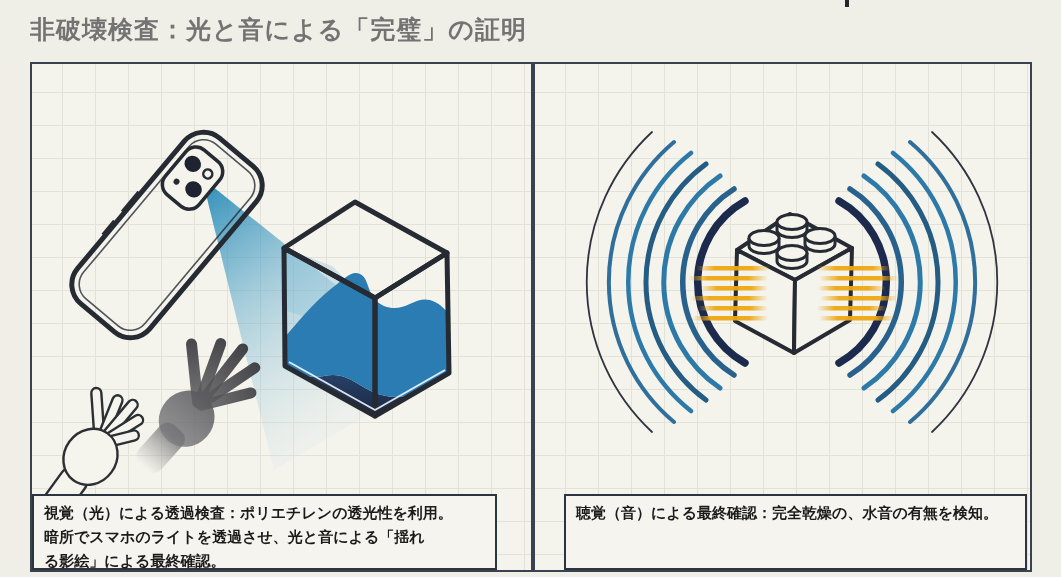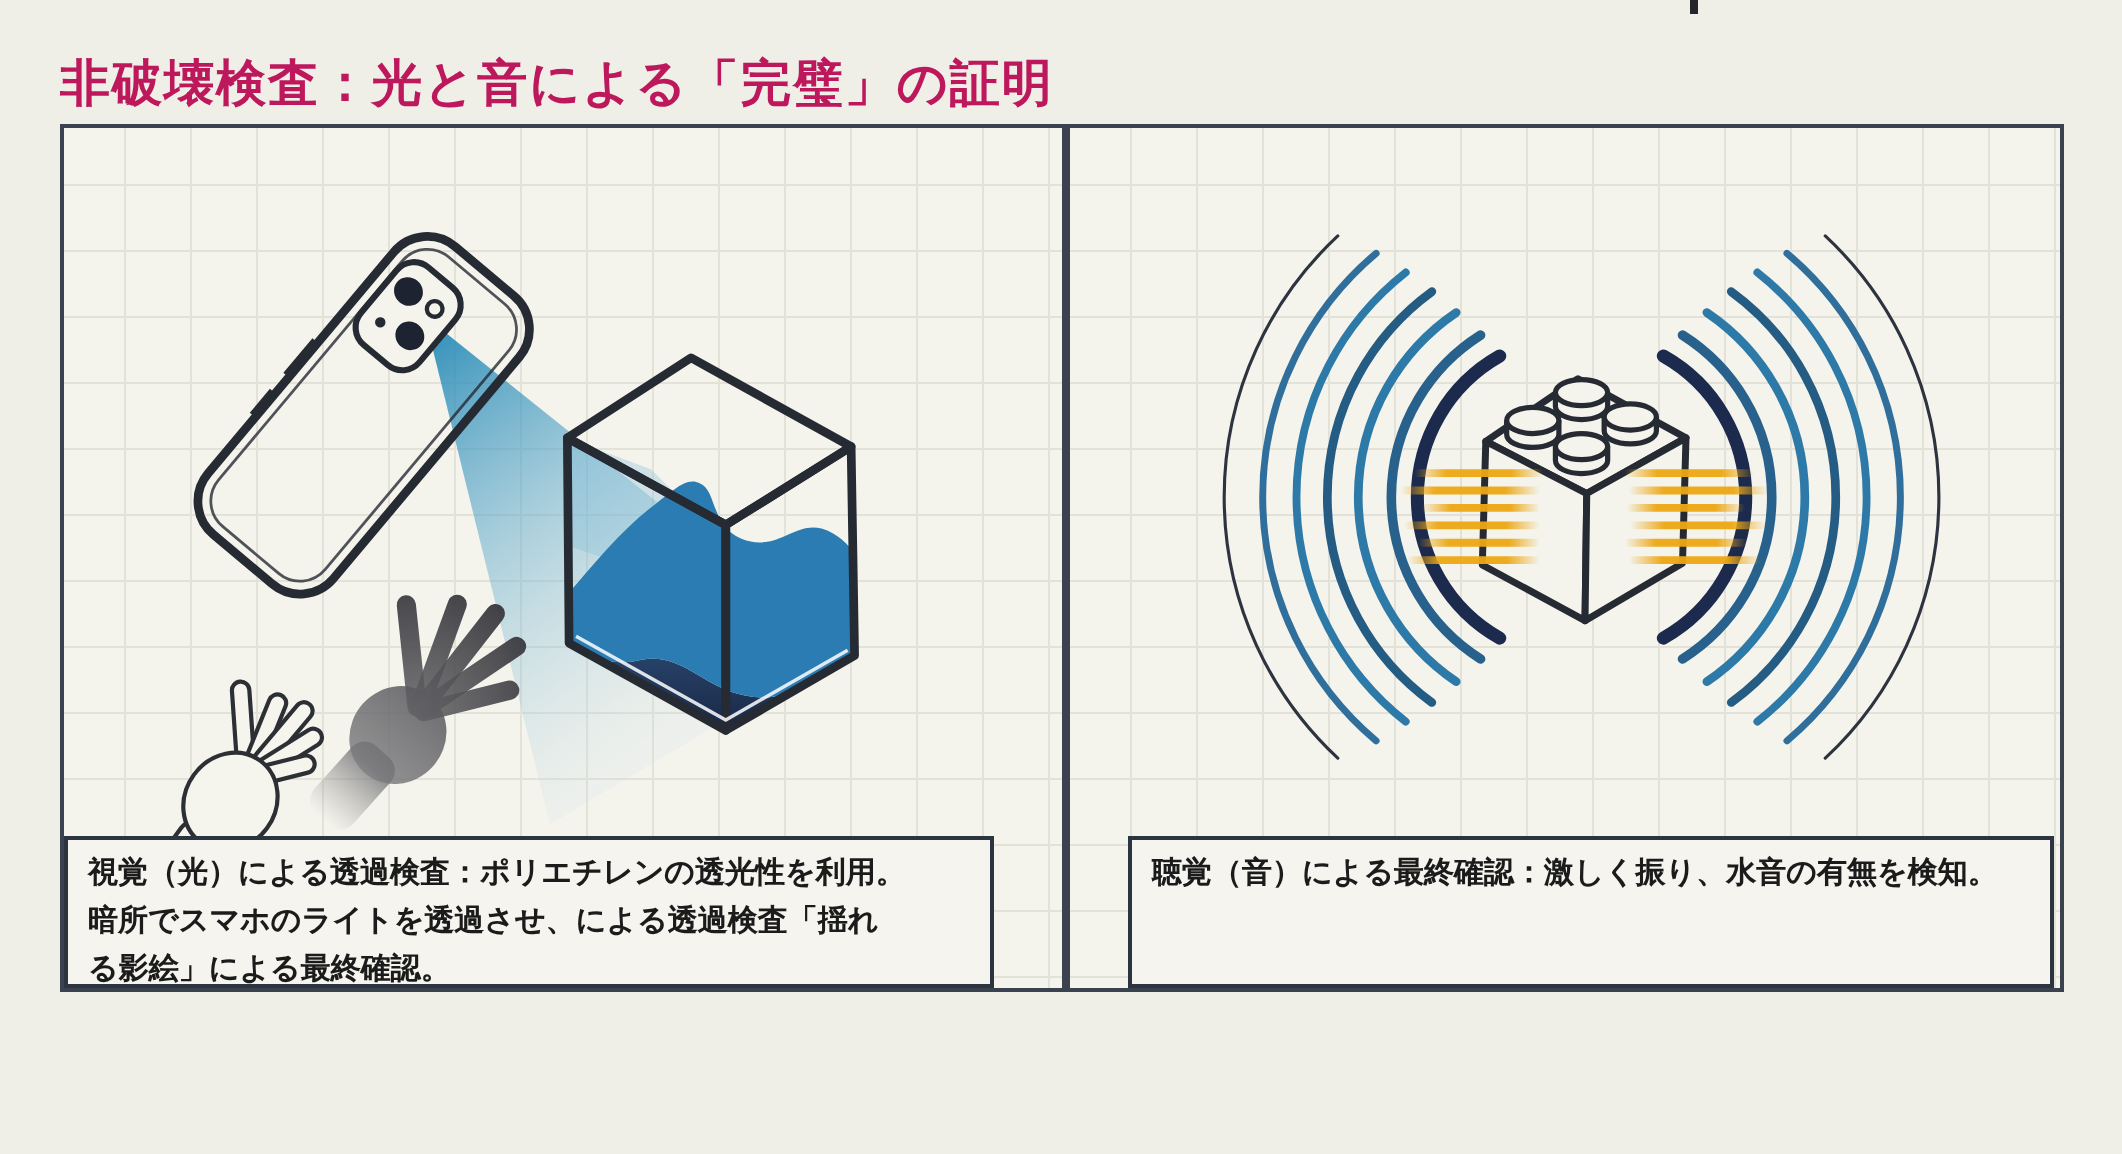--- a/index.html
+++ b/index.html
@@ -1,21 +1,21 @@
 <!DOCTYPE html>
 <html><head>
 <meta charset="utf-8">
 <style>
   html,body{margin:0;padding:0;background:#efeee7;}
   #page{position:relative;width:1061px;height:577px;background:#efeee7;overflow:hidden;
         font-family:"Liberation Sans",sans-serif;color:#1b1b1b;}
-  .title{position:absolute;left:30px;top:25px;font-size:25px;font-weight:800;
-         letter-spacing:1px;color:#be185d;white-space:nowrap;}
+  .title{position:absolute;left:30px;top:13px;font-size:25px;font-weight:800;
+         letter-spacing:1px;color:#737373;white-space:nowrap;}
   .edge-mark{position:absolute;left:845px;top:0;width:4px;height:7px;background:#23262b;}
-  .panel{position:absolute;top:62px;height:434px;box-sizing:border-box;
+  .panel{position:absolute;top:62px;height:510px;box-sizing:border-box;
          border:2px solid #39424e;background-color:#f4f3ec;
          background-image:linear-gradient(#e3e2d8 1px,transparent 1px),
                           linear-gradient(90deg,#e3e2d8 1px,transparent 1px);
          background-size:33px 33px;background-position:-3px -5px;}
   #panel-left{left:30px;width:503px;}
   #panel-right{left:533px;width:499px;}
   .panel svg{position:absolute;left:0;top:0;width:100%;height:100%;}
   .caption-box{position:absolute;bottom:0;box-sizing:border-box;height:76px;
                border:2px solid #2c3440;background:#f5f4ee;padding:5px 10px 4px 10px;
                font-size:15px;font-weight:bold;line-height:24px;color:#1b1b1b;}
@@ -107,21 +107,21 @@
           <rect x="-5" y="-66" width="10" height="52" rx="5" transform="rotate(4 0 -10)"></rect>
           <rect x="-5" y="-60" width="10" height="46" rx="5" transform="rotate(22 0 -10)"></rect>
           <rect x="-5" y="-50" width="10" height="38" rx="5" transform="rotate(40 0 -10)"></rect>
         </g>
         <ellipse cx="0" cy="6" rx="26" ry="29"></ellipse>
       </g>
     </svg>
 
     <div class="caption-box">
       <div class="caption-line">視覚（光）による透過検査：ポリエチレンの透光性を利用。</div>
-      <div class="caption-line">暗所でスマホのライトを透過させ、による透過検査「揺れ</div>
+      <div class="caption-line">暗所でスマホのライトを透過させ、光と音による「揺れ</div>
       <div class="caption-line">る影絵」による最終確認。</div>
     </div>
   </div>
 
   <div class="panel" id="panel-right">
     <svg viewBox="0 0 495 494">
       <defs>
         <linearGradient id="vibG" x1="0" y1="0" x2="1" y2="0">
           <stop offset="0" stop-color="#eda713" stop-opacity="0"></stop>
           <stop offset="0.25" stop-color="#eda713" stop-opacity="0.95"></stop>
@@ -178,17 +178,17 @@
         <rect x="282" y="196" width="74" height="4.5" rx="2.2"></rect>
         <rect x="284" y="206" width="80" height="4.5" rx="2.2"></rect>
         <rect x="283" y="216" width="68" height="4.5" rx="2.2"></rect>
         <rect x="285" y="226" width="78" height="4.5" rx="2.2"></rect>
         <rect x="282" y="236" width="70" height="4.5" rx="2.2"></rect>
         <rect x="284" y="246" width="76" height="4.5" rx="2.2"></rect>
       </g>
     </svg>
 
     <div class="caption-box">
-      <div class="caption-line">聴覚（音）による最終確認：激しく振り、水音の有無を検知。</div>
+      <div class="caption-line">聴覚（音）による最終確認：完全乾燥の、水音の有無を検知。</div>
     </div>
   </div>
 
 </div>
 
 </body></html>

